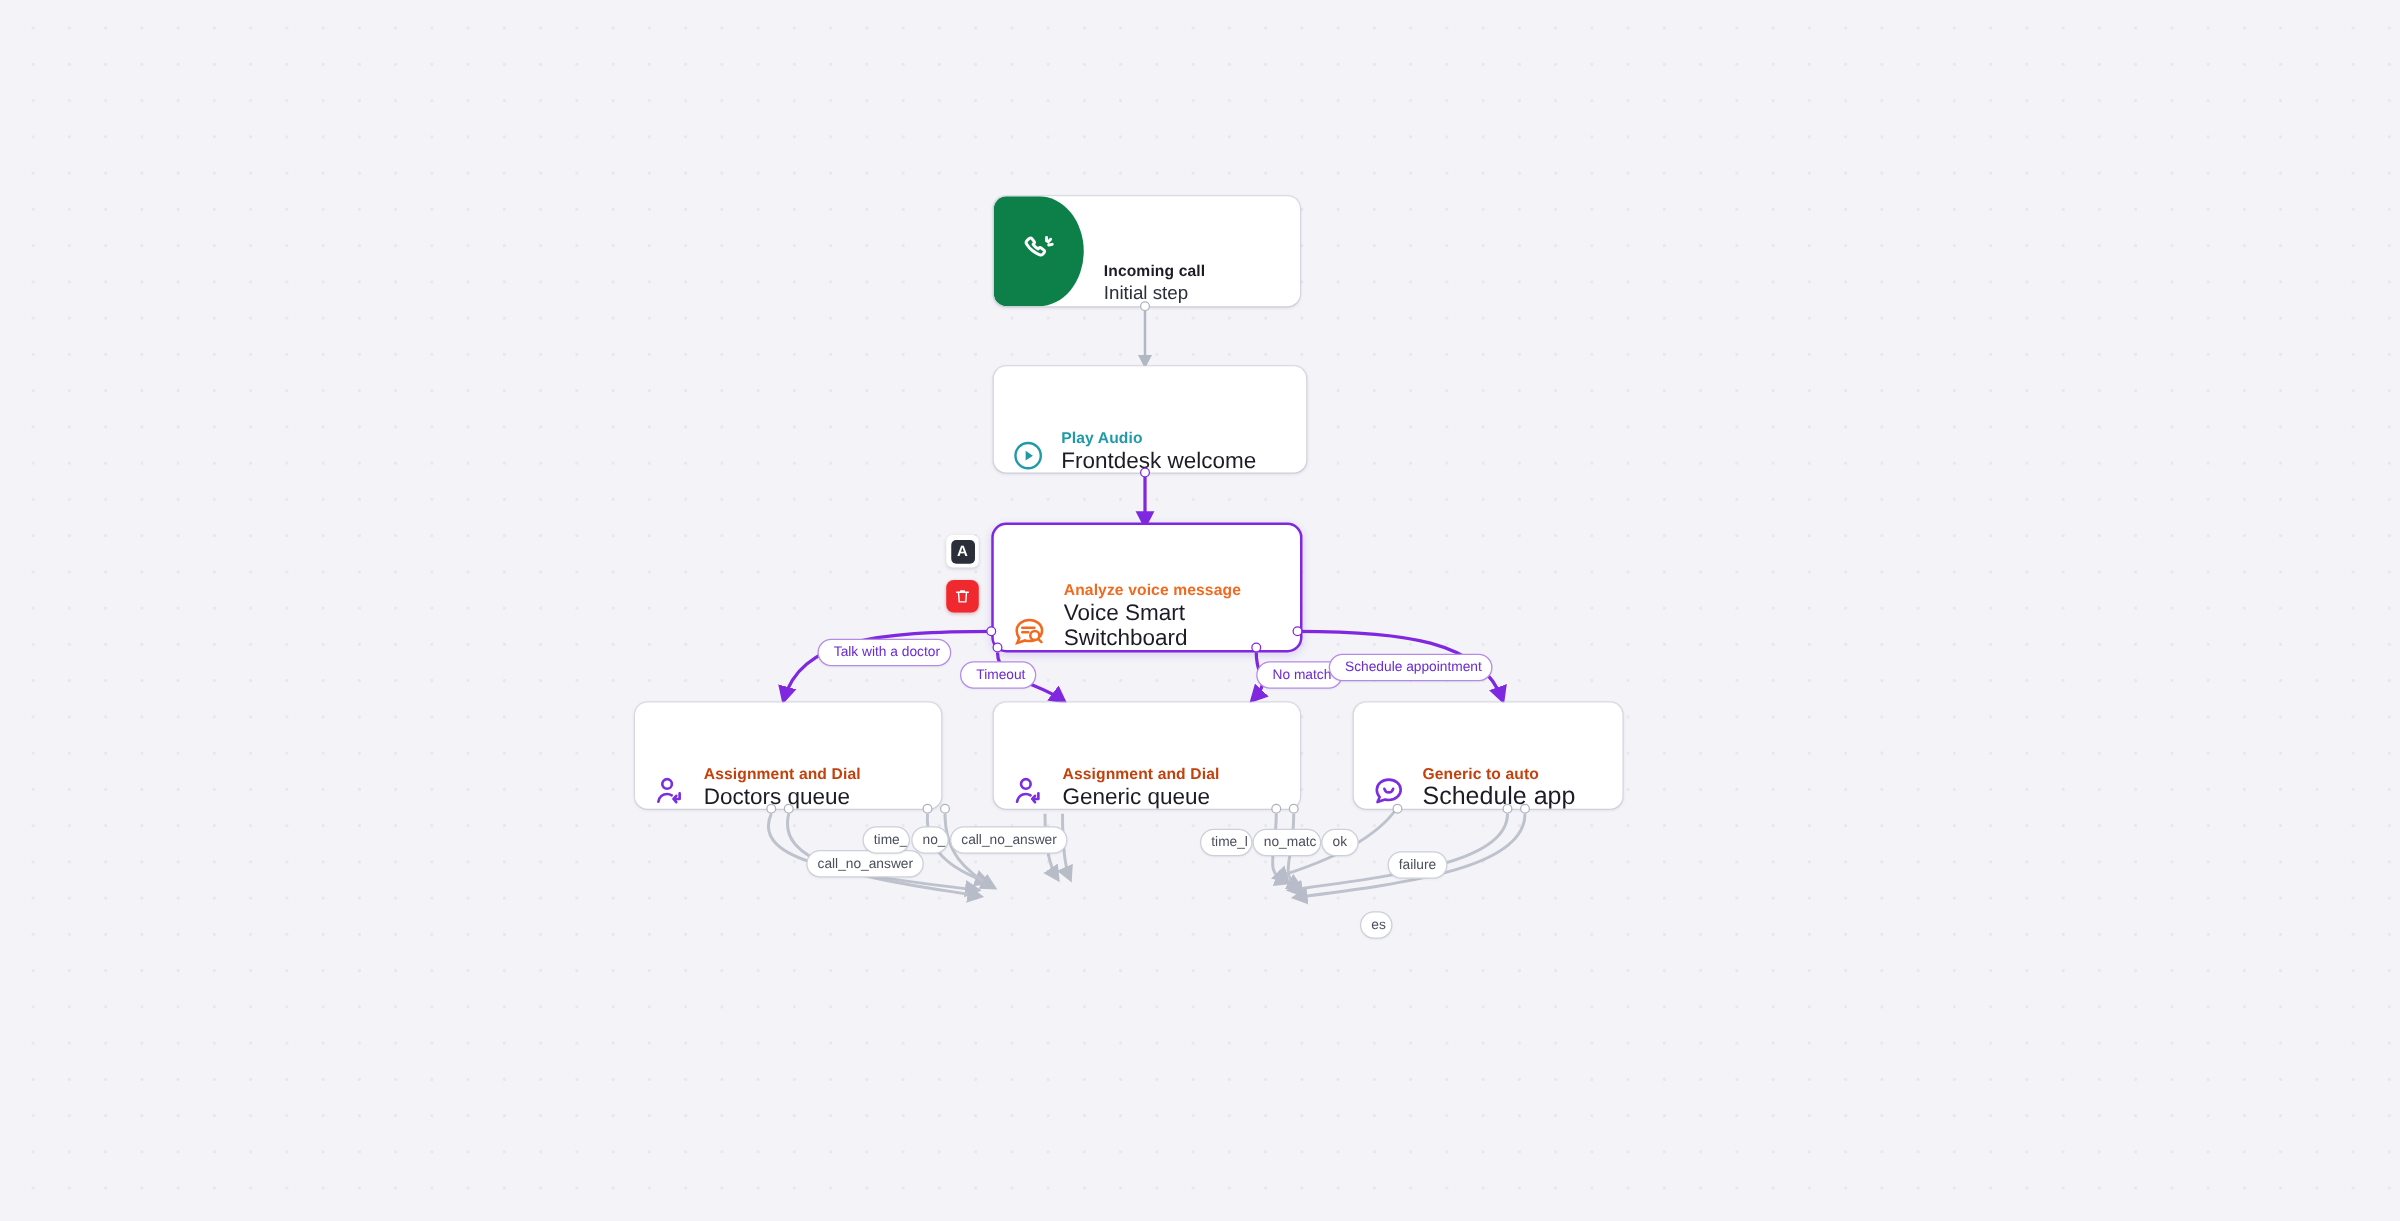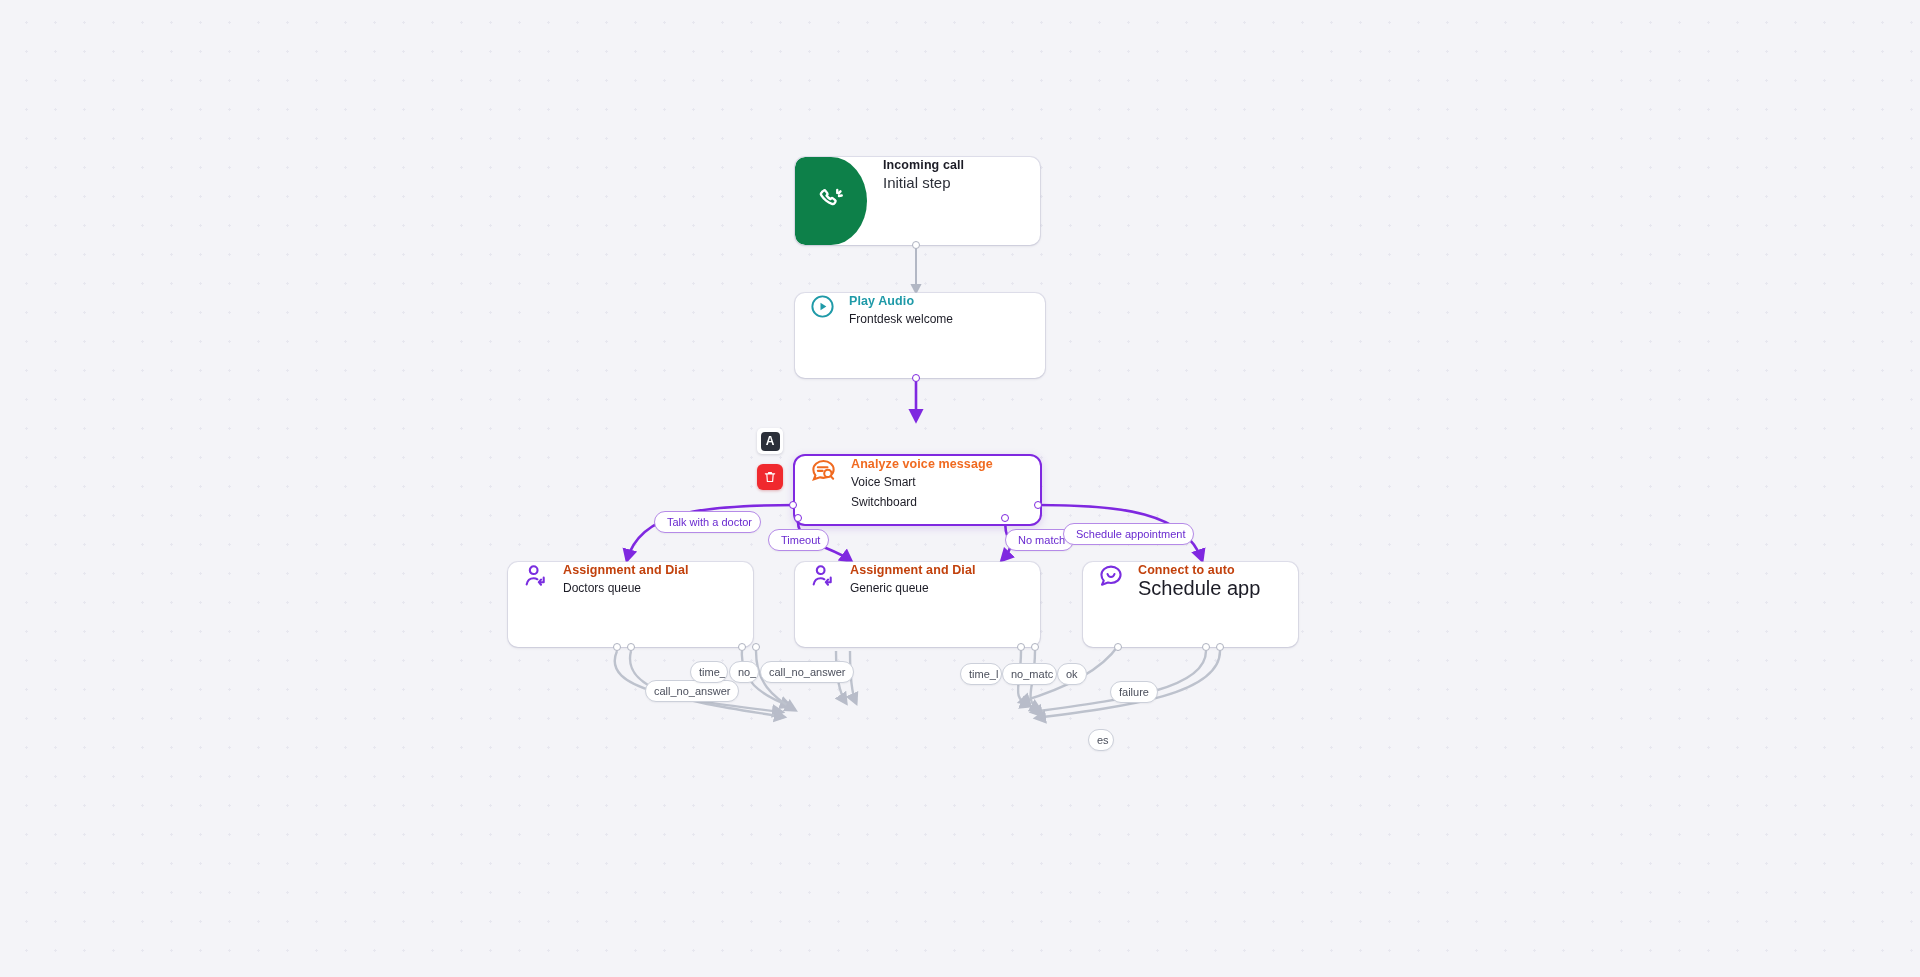--- a/index.html
+++ b/index.html
@@ -23,27 +23,27 @@
   
   .node {
     position: absolute;
     background: #ffffff;
     border-radius: 10px;
     box-shadow: 0 1px 3px rgba(25,25,60,.13), 0 0 0 1px rgba(210,210,226,.55);
     display: flex; align-items: stretch;
     overflow: hidden;
   }
   .node .body {
-    display: flex; align-items: flex-start;
+    display: flex; align-items: flex-end;
     padding-left: 14px; gap: 13px;
     width: 100%; overflow: hidden;
   }
   .node .txt { display: flex; flex-direction: column; justify-content: center; overflow: hidden; white-space: nowrap; }
   .kicker { font-size: 12.5px; font-weight: 700; letter-spacing: .1px; line-height: 16px; }
-  .title  { font-size: 12px; color: #1c1c26; line-height: 20px; font-weight: 400; }
+  .title  { font-size: 18px; color: #1c1c26; line-height: 20px; font-weight: 400; }
   .title.small { font-size: 20px; }
 
   
   .node.capped .cap {
     flex: 0 0 72px;
     display: flex; align-items: center; justify-content: center;
     border-radius: 10px 50% 50% 10px / 10px 50% 50% 10px;
   }
   .node.capped .cap.green { background: #0d8049; }
   .node.capped .cap.dark  { background: #23272f; }
@@ -192,21 +192,21 @@
 
   <div class="tool-a" style="left:757px; top:428px;">
     <span class="sq">A</span>
   </div>
   <div class="tool-del" style="left:757px; top:464px;">
     <svg width="14" height="14" viewBox="0 0 24 24" fill="none" stroke="#ffffff" stroke-width="2" stroke-linecap="round" stroke-linejoin="round">
       <path d="M4 6.5h16M9.5 6.5V4.6h5v1.9M6.5 6.5l1 13.2h9l1-13.2"></path>
     </svg>
   </div>
 
-  <div class="node selected" style="left:793px; top:418px; width:249px; height:72px;margin-top:36px;">
+  <div class="node selected" style="left:793px; top:418px; width:249px; height:104px;">
     <div class="body">
       <div class="icon">
         <svg width="29" height="29" viewBox="0 0 24 24" fill="none" stroke="#f06a20" stroke-width="1.7" stroke-linecap="round">
           <path d="M20.4 11.1c0 3.9-3.8 7-8.4 7-1 0-2-.15-2.9-.43L4 19.3l1.3-3.2C4.2 14.8 3.6 13 3.6 11.1c0-3.9 3.8-7 8.4-7s8.4 3.1 8.4 7z"></path>
           <path d="M7.3 9.3h8M7.3 12.3h4"></path>
           <circle cx="15.6" cy="14.4" r="3" fill="#ffffff"></circle>
           <path d="M17.8 16.6l2.2 2.2"></path>
         </svg>
       </div>
       <div class="txt">
@@ -266,21 +266,21 @@
 
   <div class="node" style="left:1083px; top:562px; width:215px; height:85px;">
     <div class="body">
       <div class="icon">
         <svg width="28" height="28" viewBox="0 0 24 24" fill="none" stroke="#7a2ee0" stroke-width="1.8" stroke-linecap="round" stroke-linejoin="round">
           <path d="M20.2 11c0 3.9-3.7 7-8.2 7-.9 0-1.8-.12-2.6-.35L4.3 19.4l1.5-3.4C4.5 14.7 3.8 12.9 3.8 11c0-3.9 3.7-7 8.2-7s8.2 3.1 8.2 7z"></path>
           <path d="M9 10.3c.5 1.6 1.6 2.5 3 2.5s2.5-.9 3-2.5"></path>
         </svg>
       </div>
       <div class="txt" style="overflow:hidden;">
-        <div class="kicker purple clipk">Connect to auto</div>
+        <div class="kicker purple clipk">Generic to auto</div>
         <div class="title small">Schedule app</div>
       </div>
     </div>
   </div>
   <div class="handle g" style="left:1114px; top:643px;"></div>
   <div class="handle g" style="left:1202px; top:643px;"></div>
   <div class="handle g" style="left:1216px; top:643px;"></div>
 
   <div class="elabel" style="left:645px; top:680px;">call_no_answer</div>
   <div class="elabel clip" style="left:690px; top:661px; width:38px;">time_</div>

